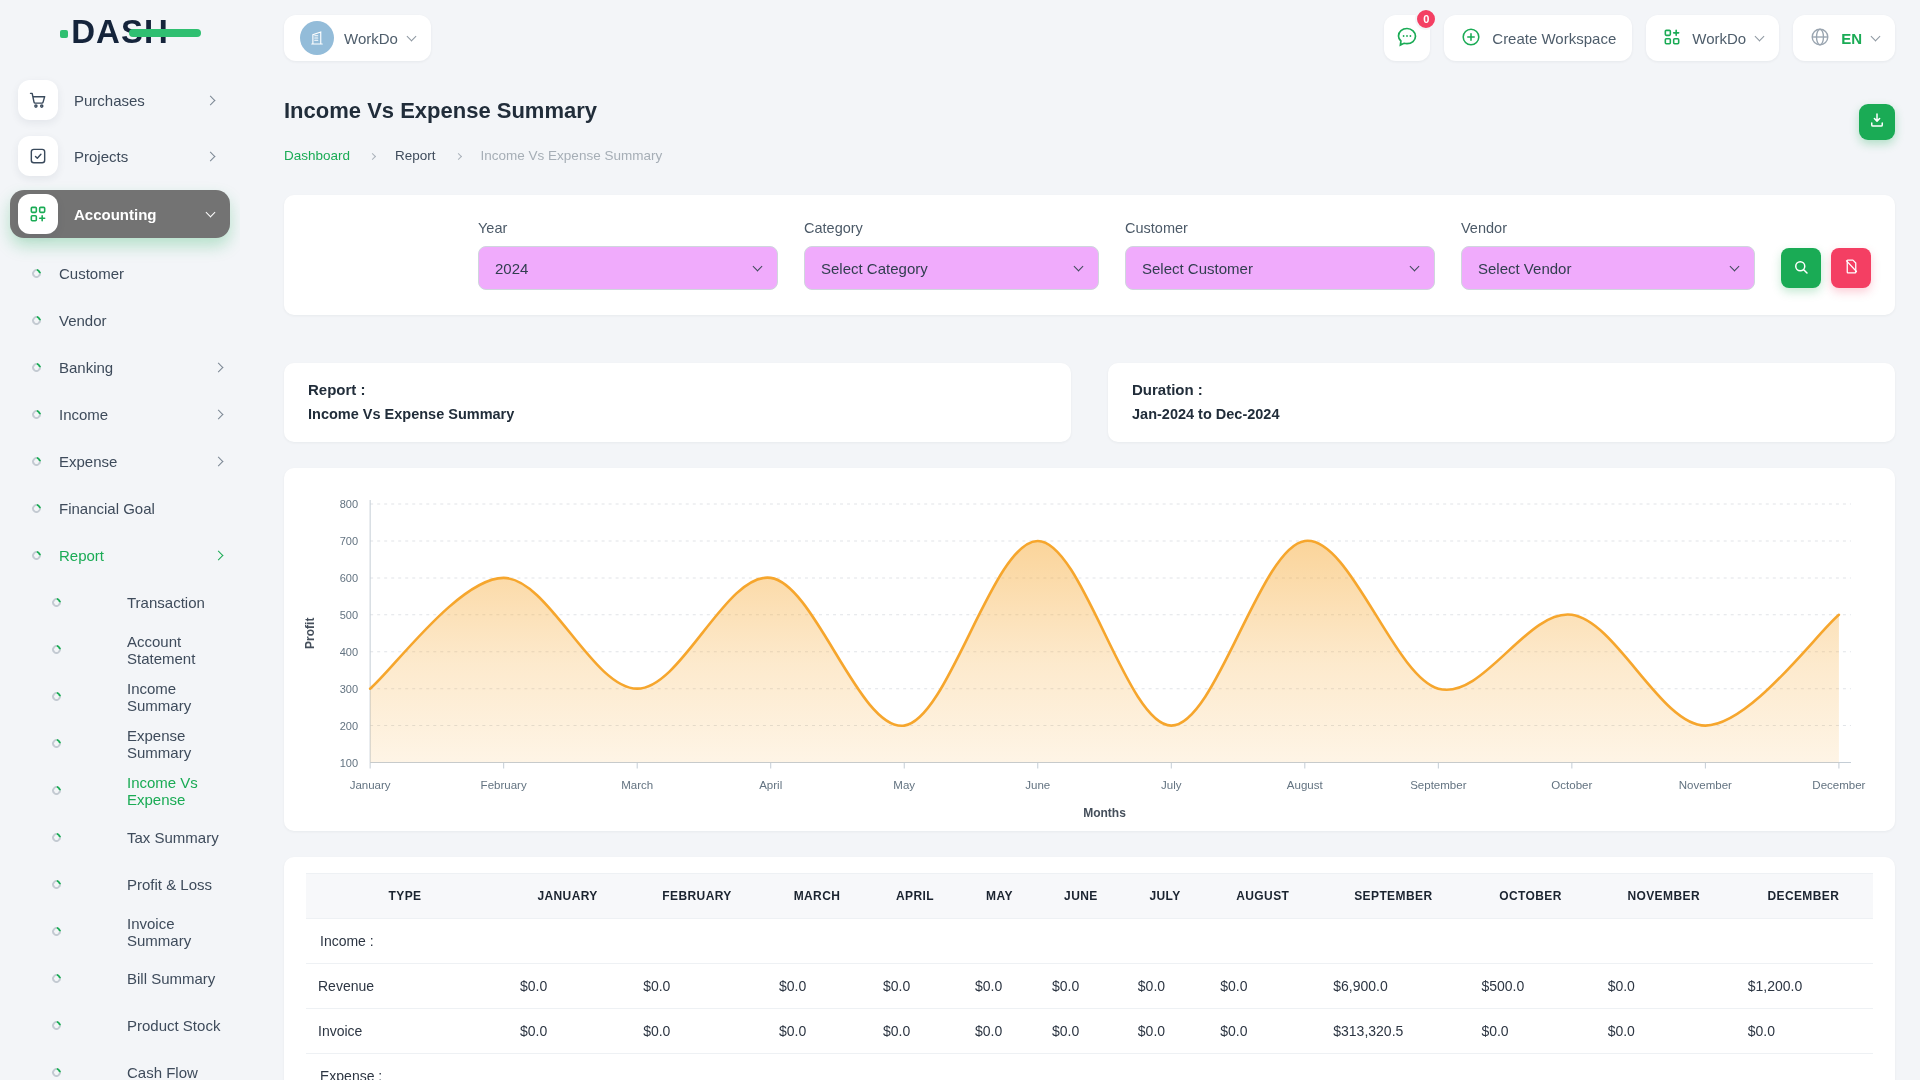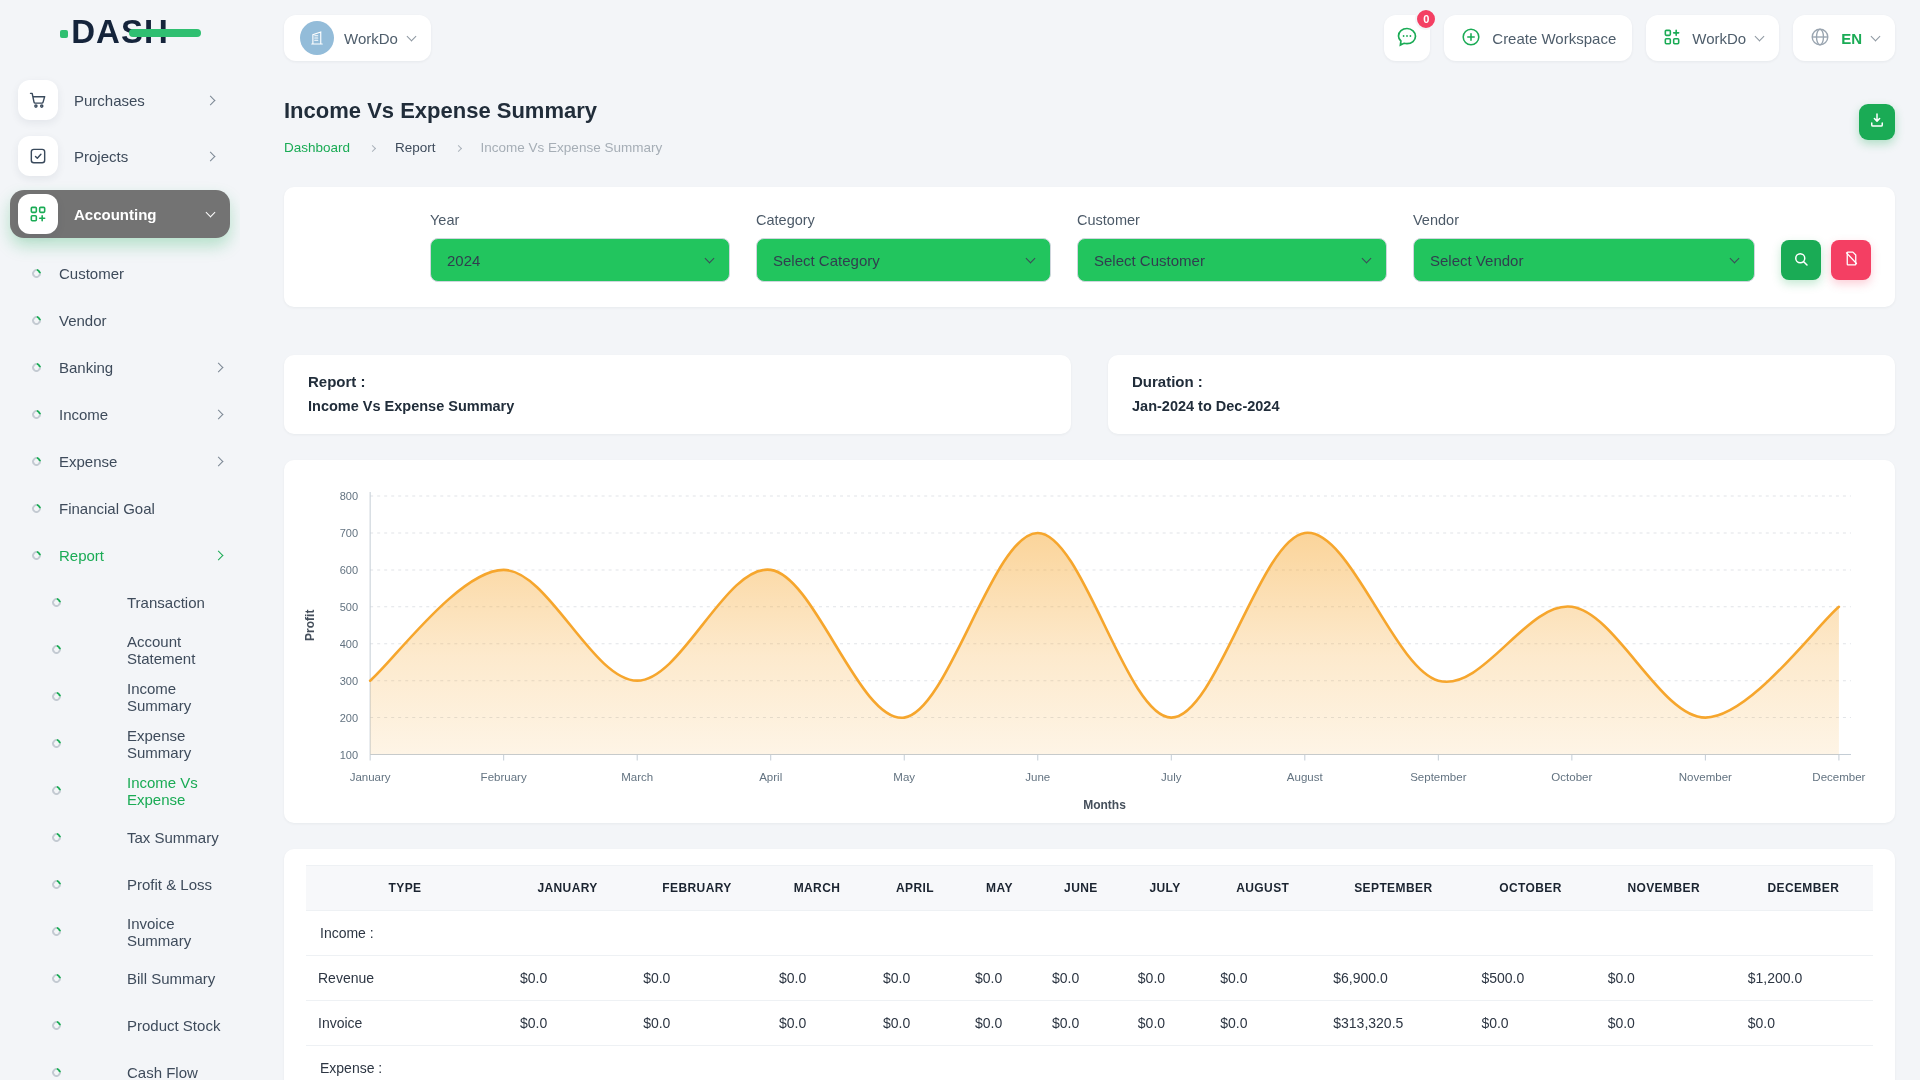--- a/index.html
+++ b/index.html
@@ -42,35 +42,35 @@
   .pill svg { flex:0 0 auto; }
   .avatar { width:34px; height:34px; border-radius:50%; background:#93bcd9; display:flex; align-items:center; justify-content:center; }
   .topbar-right { margin-left:auto; display:flex; align-items:center; gap:14px; }
   .msg-btn { width:46px; justify-content:center; position:relative; padding:0; }
   .badge { position:absolute; top:-7px; right:-7px; min-width:22px; height:22px; border-radius:11px; background:#f43f63; color:#fff; font-size:11px; font-weight:700; display:flex; align-items:center; justify-content:center; border:2px solid #f3f5f8; }
   .lang-label { color:#1aab55; font-weight:600; }
   
   .content { padding:0 25px 0 44px; }
   .page-head { position:relative; margin-top:34px; }
   .page-title { font-size:22px; font-weight:700; color:#212d3a; }
-  .breadcrumb { display:flex; align-items:center; gap:20px; margin-top:16px; font-size:13.5px; }
+  .breadcrumb { display:flex; align-items:center; gap:20px; margin-top:24px; font-size:13.5px; }
   .bc-link { color:#1aab55; cursor:pointer; }
   .bc-mid { color:#3e4b5b; cursor:pointer; }
   .bc-cur { color:#a6aeb6; }
   .bc-sep { width:5px; height:5px; border-right:1.6px solid #aab2ba; border-bottom:1.6px solid #aab2ba; transform:rotate(-45deg); margin-top:1px; }
   .download-btn { position:absolute; right:0; top:6px; width:36px; height:36px; background:#1aab55; border-radius:9px; display:flex; align-items:center; justify-content:center; cursor:pointer; box-shadow:0 4px 10px rgba(26,171,85,.3); }
   .card { background:#fff; border-radius:10px; box-shadow:0 1px 3px rgba(20,30,45,.05); }
   
   .filter-card { margin-top:32px; height:120px; display:flex; align-items:center; padding:0 24px; }
   .filter-form { margin-left:auto; display:flex; align-items:flex-end; gap:26px; }
   .field { display:flex; flex-direction:column; }
   .field-label { font-size:14.5px; color:#4c5a68; margin-bottom:10px; }
-  .select { height:44px; border:1px solid #cfd6dd; border-radius:8px; background:#22c55e; display:flex; align-items:center; padding:0 16px; font-size:15px; color:#313e4f; cursor:pointer; }
+  .select { height:44px; border:1px solid #cfd6dd; border-radius:8px; background:#f0abfc; display:flex; align-items:center; padding:0 16px; font-size:15px; color:#313e4f; cursor:pointer; }
   .select .chev { margin-left:auto; border-color:#3d4a58; }
-  .w-year{width:300px} .w-cat{width:295px} .w-cust{width:310px} .w-ven{width:342px}
+  .w-year{width:300px} .w-cat{width:295px} .w-cust{width:310px} .w-ven{width:294px}
   .filter-buttons { display:flex; gap:10px; margin-bottom:2px; }
   .sq-btn { width:40px; height:40px; border-radius:8px; border:none; display:flex; align-items:center; justify-content:center; cursor:pointer; }
   .sq-green { background:#1aab55; box-shadow:0 4px 10px rgba(26,171,85,.25); }
   .sq-pink { background:#f43f63; box-shadow:0 4px 10px rgba(244,63,99,.25); }
   
   .summary-row { display:flex; gap:37px; margin-top:48px; }
   .summary-card { flex:1; padding:18px 24px 20px; }
   .summary-label { font-size:15px; font-weight:700; color:#212d3a; }
   .summary-value { font-size:14.5px; font-weight:700; color:#212d3a; margin-top:8px; }
   

